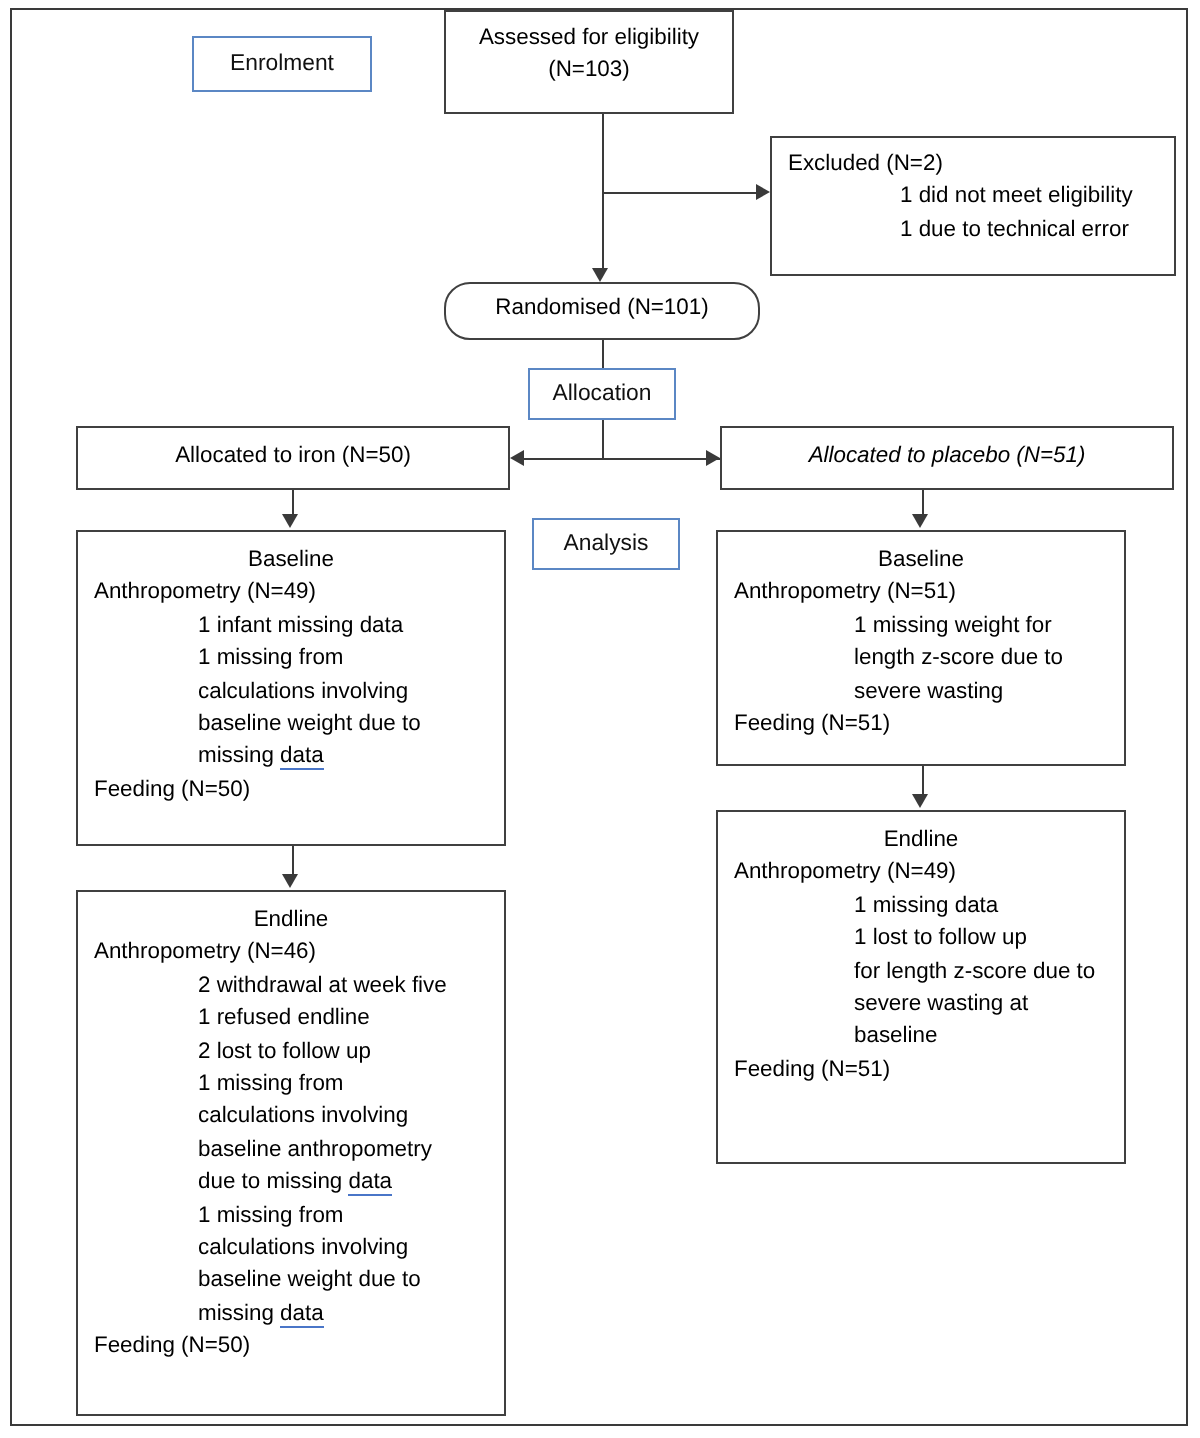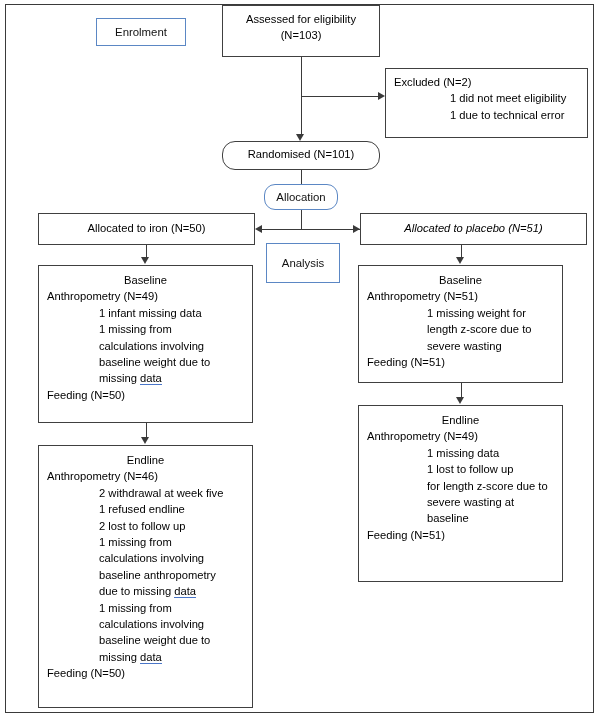--- a/index.html
+++ b/index.html
@@ -122,21 +122,21 @@
 <body>
 
 <div id="canvas">
 
   <div class="page-frame"></div>
 
   <div class="stage" style="left:96px; top:18px; width:90px; height:28px;">
     <span>Enrolment</span>
   </div>
 
-  <div class="fbox" style="left:222px; top:5px; width:158px; height:52px;">
+  <div class="fbox" style="left:222px; top:5px; width:145px; height:52px;">
     <div class="inner">
       <div class="ctr">Assessed for eligibility</div>
       <div class="ctr">(N=103)</div>
     </div>
   </div>
 
   <div class="vline" style="left:300.5px; top:57px; height:79px;"></div>
   <div class="arrow-down" style="left:296px; top:134px;"></div>
 
   <div class="hline" style="left:300.5px; top:96px; width:79px;"></div>
@@ -151,21 +151,21 @@
   </div>
 
   <div class="fbox" style="left:222px; top:141px; width:158px; height:29px;border-radius:13px;">
     <div class="inner" style="padding-top:4px;">
       <div class="ctr">Randomised (N=101)</div>
     </div>
   </div>
 
   <div class="vline" style="left:300.5px; top:170px; height:60px;"></div>
 
-  <div class="stage" style="left:264px; top:184px; width:74px; height:26px;border-radius:11px;">
+  <div class="stage" style="left:264px; top:184px; width:74px; height:26px;">
     <span>Allocation</span>
   </div>
 
   <div class="hline" style="left:260px; top:228.5px; width:85px;"></div>
   <div class="hline" style="left:300px; top:228.5px; width:60px;"></div>
   <div class="arrow-left" style="left:255px; top:224.5px;"></div>
   <div class="arrow-right" style="left:353px; top:224.5px;"></div>
 
   <div class="fbox" style="left:38px; top:213px; width:217px; height:32px;">
     <div class="inner" style="padding-top:6px;">
@@ -178,21 +178,21 @@
       <div class="ctr">Allocated to placebo (N=51)</div>
     </div>
   </div>
 
   <div class="vline" style="left:145.5px; top:245px; height:14px;"></div>
   <div class="arrow-down" style="left:141px; top:257px;"></div>
 
   <div class="vline" style="left:460.5px; top:245px; height:14px;"></div>
   <div class="arrow-down" style="left:456px; top:257px;"></div>
 
-  <div class="stage" style="left:266px; top:243px; width:74px; height:40px;text-align:center;">
+  <div class="stage" style="left:266px; top:259px; width:74px; height:26px;text-align:center;">
     <span>Analysis</span>
   </div>
 
   <div class="fbox" style="left:38px; top:265px; width:215px; height:158px;">
     <div class="inner" style="padding-top:6px;">
       <div class="ctr">Baseline</div>
       <div class="lft">Anthropometry (N=49)</div>
       <div class="ind">1 infant missing data</div>
       <div class="ind">1 missing from</div>
       <div class="ind">calculations involving</div>

